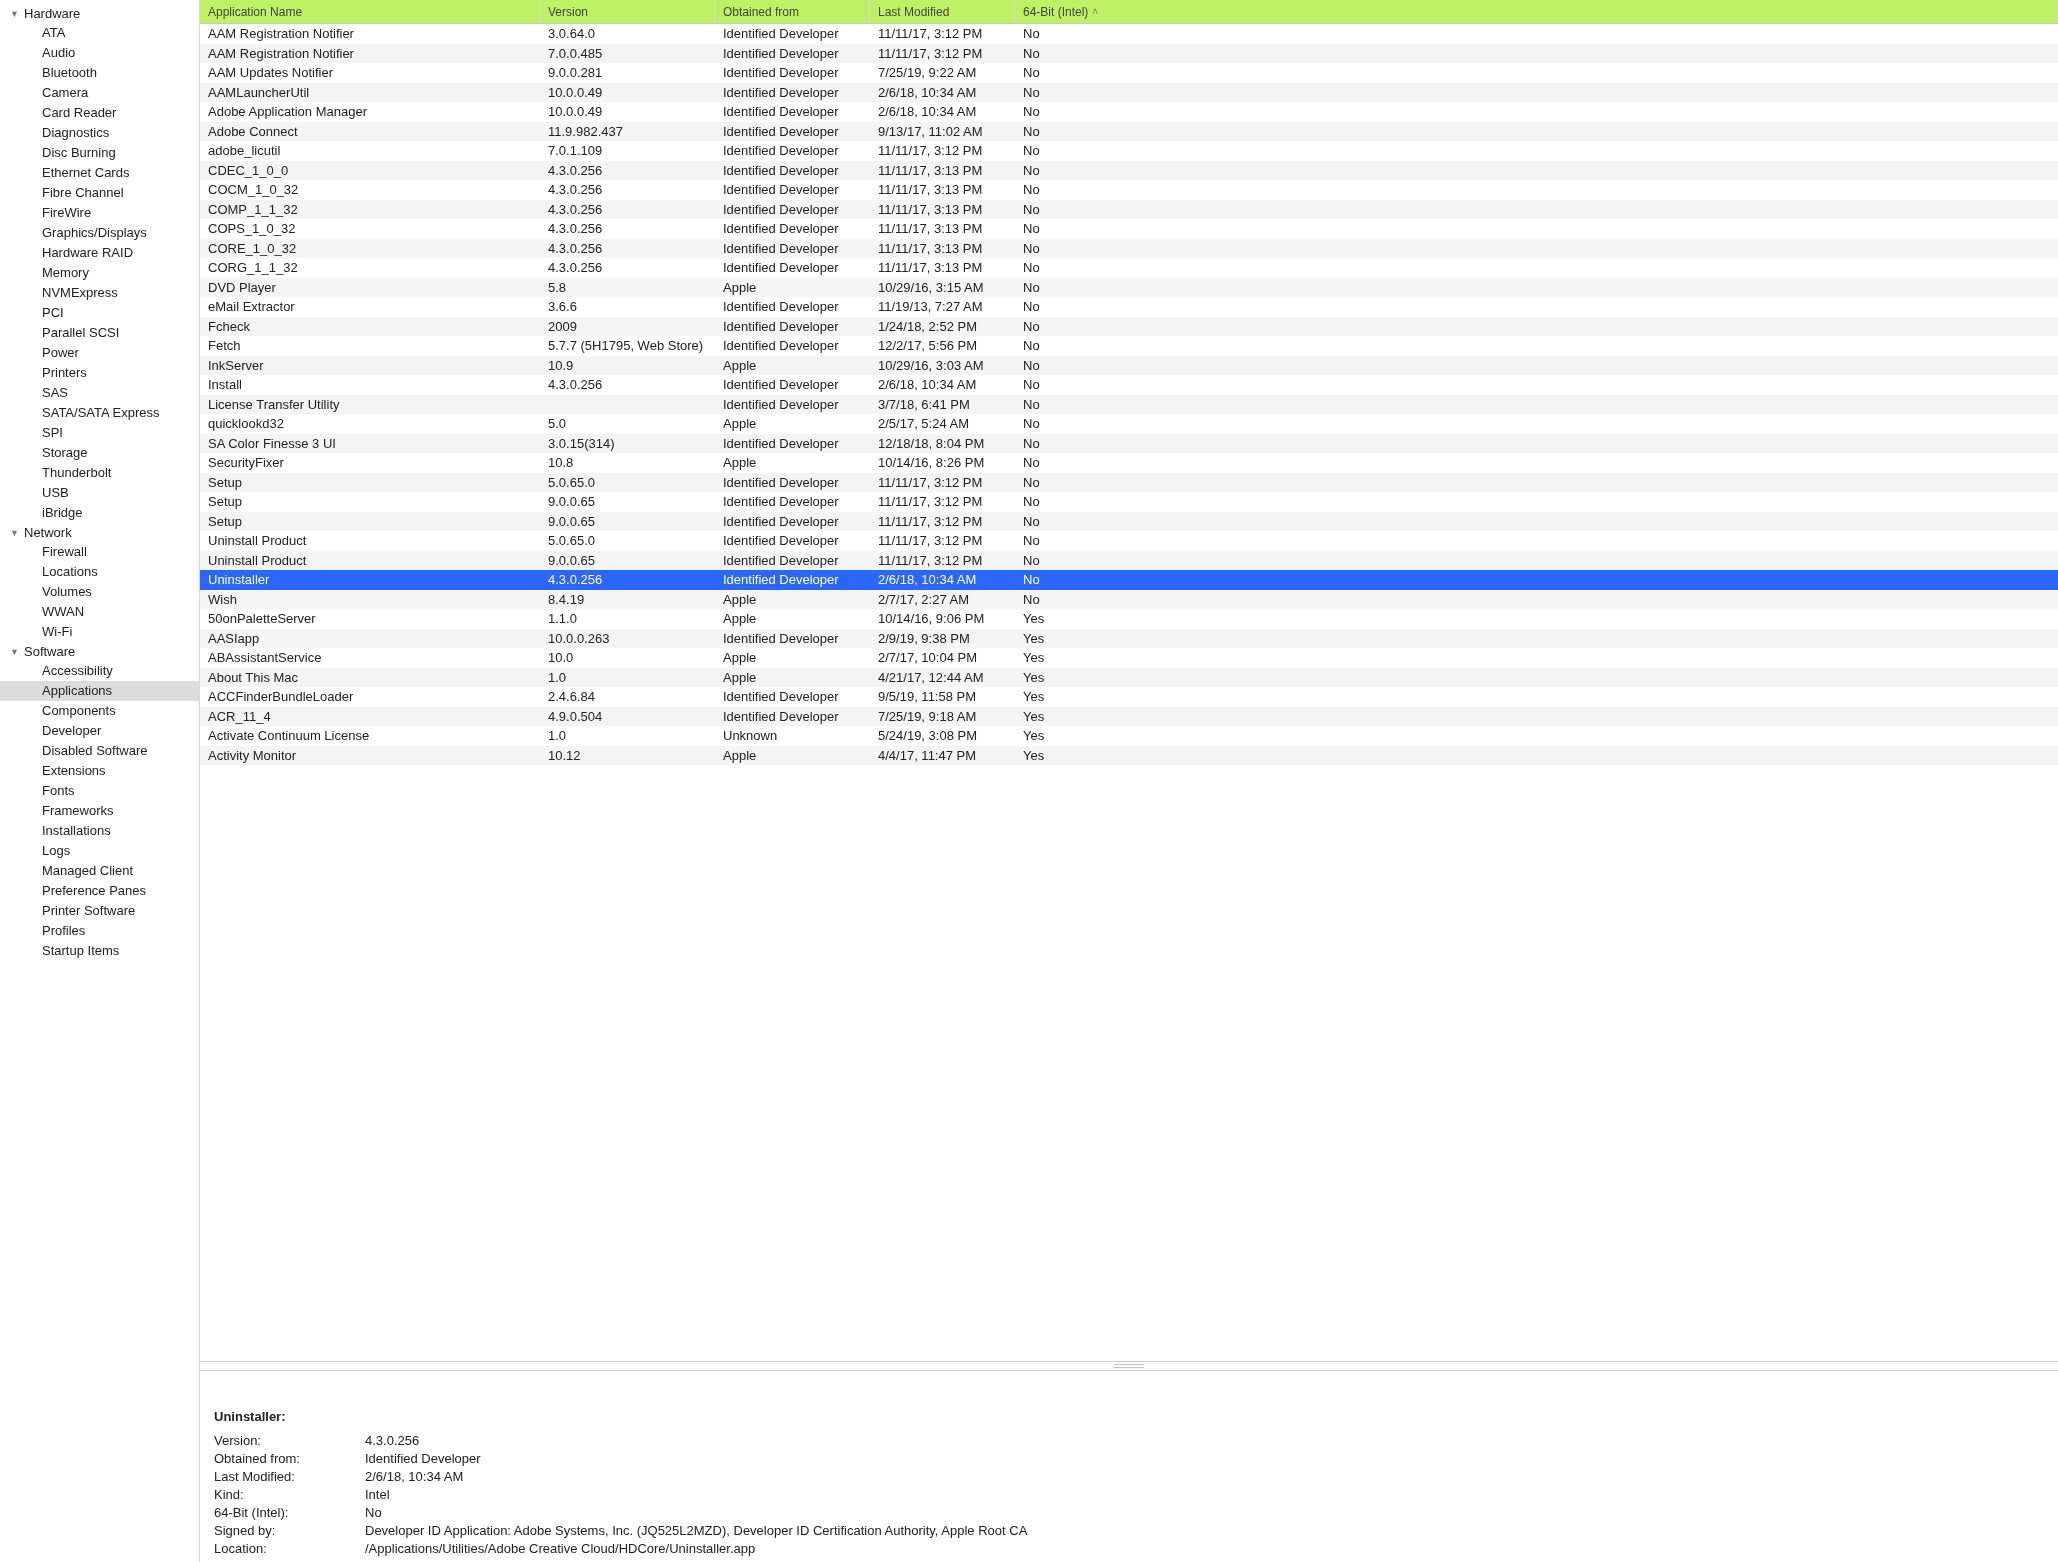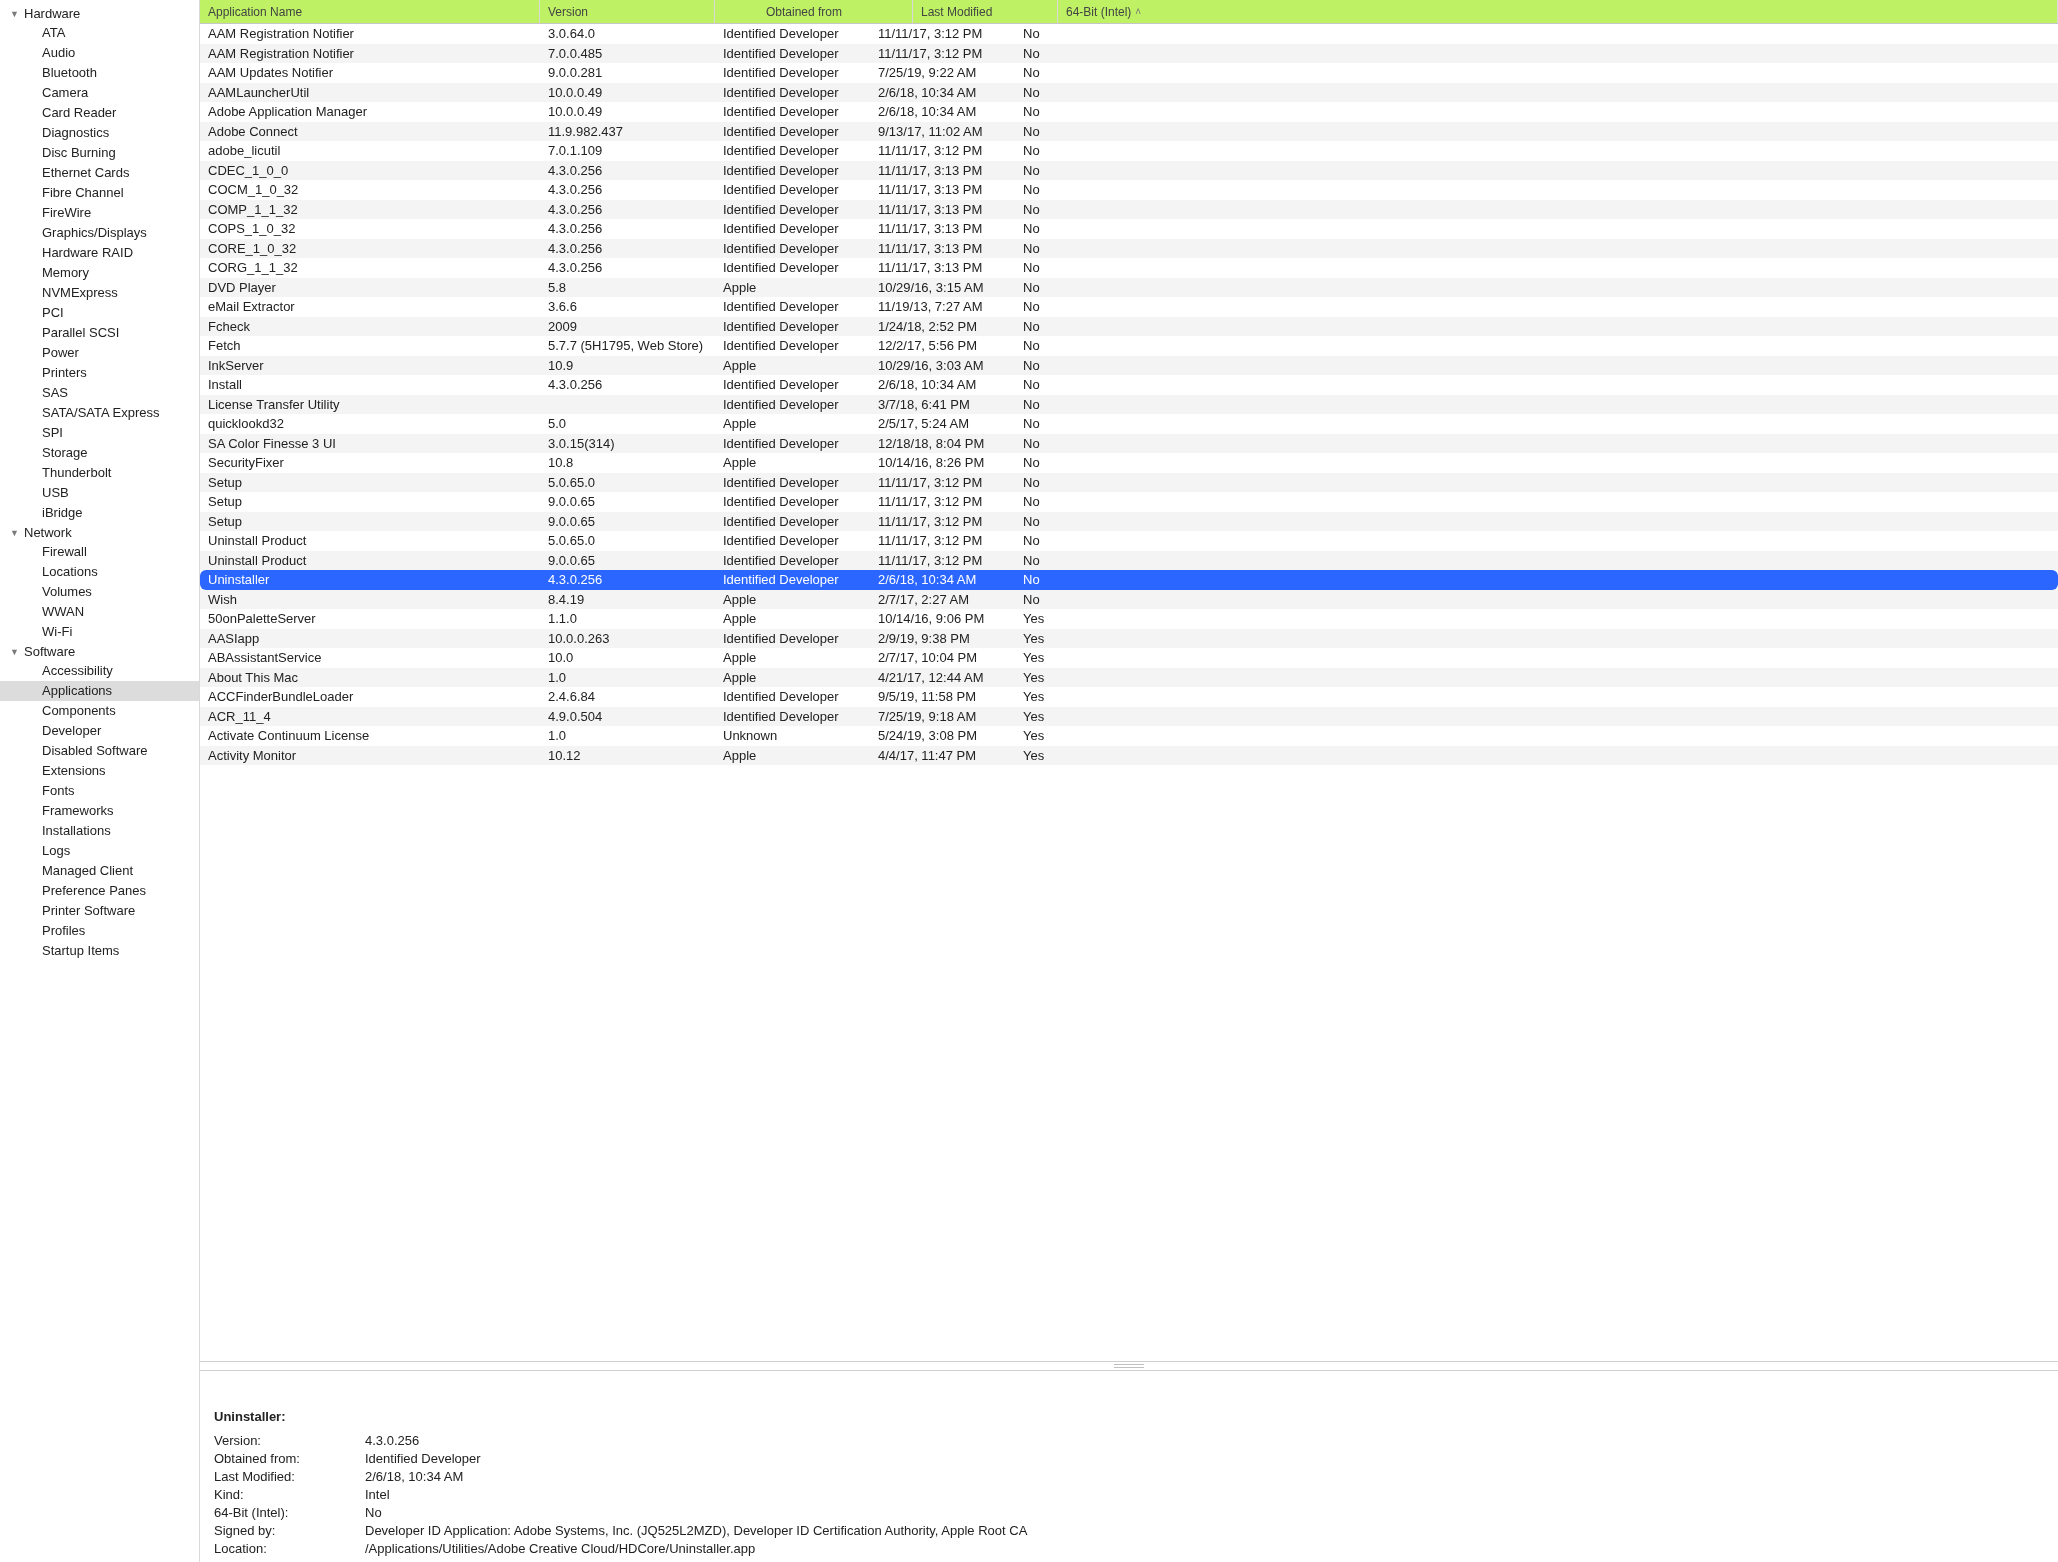--- a/index.html
+++ b/index.html
@@ -13,25 +13,25 @@
 .body { flex: 1; display: flex; min-height: 0; }
 .sidebar { width: 200px; background: #fff; border-right: 1px solid #d9d9d9; overflow-y: auto; padding-top: 4px; }
 .side-header { display: flex; align-items: center; gap: 4px; padding: 2px 6px 2px 10px; cursor: default; }
 .side-header .tri { font-size: 9px; color: #7a7a7a; width: 10px; }
 .side-item { padding: 1px 6px 1px 42px; cursor: default; line-height: 18px; }
 .side-item.selected { background: #dcdcdc; }
 .main { flex: 1; display: flex; flex-direction: column; min-width: 0; }
 .columns { display: flex; border-bottom: 1px solid #c6c6c6; background: #bef264; height: 24px; font-size: 12px; color: #444; }
 .col { border-right: 1px solid #d9d9d9; padding: 4px 8px; display: flex; align-items: center; cursor: default; }
 .col.sort::after { content: '˄'; font-size: 10px; margin-left: 4px; color: #777; }
-.col.c0 { width: 340px; } .col.c1 { width: 175px; } .col.c2 { width: 155px; margin-left: 43px; } .col.c3 { width: 145px; } .col.c4 { flex: 1; }
+.col.c0 { width: 340px; } .col.c1 { width: 175px; } .col.c2 { width: 155px; } .col.c3 { width: 145px; } .col.c4 { flex: 1; }
 .table { flex: 1; overflow-y: auto; min-height: 0; }
 .row { display: flex; height: 19.5px; align-items: center; cursor: default; }
 .row.even { background: #f4f4f4; }
-.row.selected { background: #2a66ff; color: #fff; border-radius: 6px; }
+.row.selected { background: #2a66ff; color: #fff; }
 .cell { padding: 0 8px; overflow: hidden; white-space: nowrap; text-overflow: ellipsis; }
 .cell.c0 { width: 340px; } .cell.c1 { width: 175px; } .cell.c2 { width: 155px; } .cell.c3 { width: 145px; } .cell.c4 { flex: 1; }
 .divider { height: 10px; background: #fff; border-top: 1px solid #d0d0d0; border-bottom: 1px solid #d0d0d0; display:flex; justify-content:center; align-items:center; }
 .divider .grip { width:30px; height:4px; border-top:1px solid #c0c0c0; border-bottom:1px solid #c0c0c0; }
 .details { padding: 8px 14px 4px 14px; overflow-y: auto; font-size: 13px; margin-top: 30px; }
 .details h4 { font-size: 13px; font-weight: bold; margin-bottom: 8px; }
 .drow { display: flex; line-height: 18px; gap: 11px; }
 .drow .k { width: 140px; }
 .drow .v { flex: 1; }
 </style>

